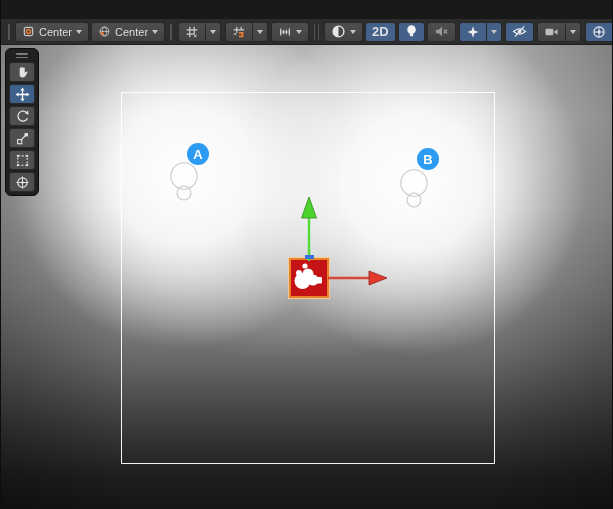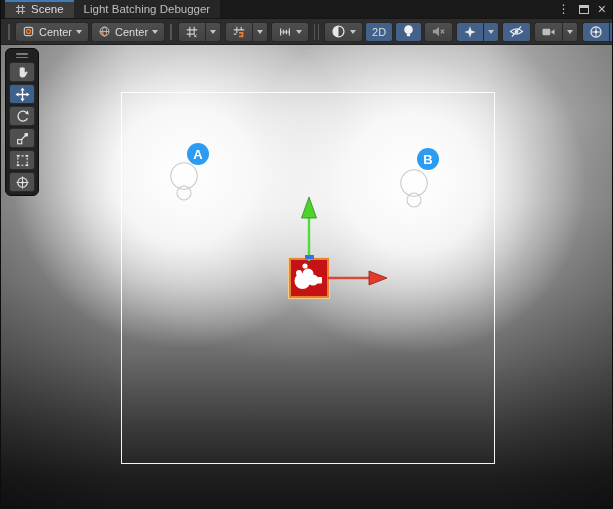--- a/index.html
+++ b/index.html
@@ -29,21 +29,21 @@
         color:#dedede;font-size:11px;cursor:pointer;}
   .tbtn.on{background:linear-gradient(#4a6astrip,#3f5c86);background:#44618a;}
   .grp{display:flex;margin:0 2px;}
   .grp .tbtn{margin:0;}
   .grp .tbtn:first-child{border-radius:3px 0 0 3px;border-right:none;}
   .grp .tbtn:last-child{border-radius:0 3px 3px 0;}
   .caretbtn{padding:0 4px;}
   .caret{width:0;height:0;border-left:3.5px solid transparent;border-right:3.5px solid transparent;
          border-top:4px solid #c6c6c6;}
   .right-cluster{margin-left:auto;display:flex;align-items:center;}
-  .lbl2d{font-weight:normal;font-size:11px;}
+  .lbl2d{font-weight:bold;font-size:13px;}
 
   
   .viewport{position:absolute;left:0;top:45px;width:613px;height:464px;cursor:default;
     background:
       radial-gradient(circle 230px at 183px 131px, rgba(255,255,255,1) 0%, rgba(255,255,255,0.85) 30%, rgba(255,255,255,0.35) 55%, rgba(255,255,255,0) 75%),
       radial-gradient(circle 230px at 413px 138px, rgba(255,255,255,1) 0%, rgba(255,255,255,0.85) 30%, rgba(255,255,255,0.35) 55%, rgba(255,255,255,0) 75%),
       radial-gradient(ellipse 340px 240px at 300px 150px, rgba(255,255,255,0.45) 0%, rgba(255,255,255,0) 70%),
       linear-gradient(90deg, rgba(0,0,0,0.28) 0px, rgba(0,0,0,0) 130px, rgba(0,0,0,0) 483px, rgba(0,0,0,0.28) 613px),
       linear-gradient(180deg, #b0b0b0 0px, #c2c2c2 70px, #b4b4b4 160px, #939393 240px, #6b6b6b 310px, #3c3c3c 380px, #1f1f1f 430px, #151515 464px);}
   .bounds{position:absolute;left:120px;top:47px;width:374px;height:372px;
@@ -67,38 +67,20 @@
           border:2px solid #e8822c;box-shadow:0 0 0 1px rgba(250,205,150,0.9);z-index:3;cursor:move;}
   .gizmo{position:absolute;left:0;top:0;z-index:4;pointer-events:none;}
   .gizmo g{pointer-events:auto;cursor:move;}
   svg{display:block;}
 </style>
 </head>
 <body>
 
 <div id="window">
 
-  <div class="tabbar">
-    <div class="tab active">
-      <span>
-        <svg width="11" height="11" viewBox="0 0 11 11">
-            <path d="M3.5,1 V10 M7.5,1 V10 M1,3.5 H10 M1,7.5 H10" stroke="#b8b8b8" stroke-width="1.2" fill="none"></path>
-          </svg>
-      </span>
-      <span>Scene</span>
-    </div>
-    <div class="tab inactive">
-      <span>Light Batching Debugger</span>
-    </div>
-    <div class="win-controls">
-      <span class="kebab">⋮</span>
-      <span class="maxbox"></span>
-      <span class="closex">×</span>
-    </div>
-  </div>
 
   <div class="toolbar">
     <span class="grip"></span>
 
     <div class="tbtn">
       <span>
         <svg width="13" height="13" viewBox="0 0 14 14">
             <rect x="2.5" y="2.5" width="9" height="9" rx="2" stroke="#c6c6c6" fill="none" stroke-width="1.3"></rect>
             <circle cx="7" cy="7" r="2.2" stroke="#ee7b2e" fill="none" stroke-width="1.5"></circle>
           </svg>

